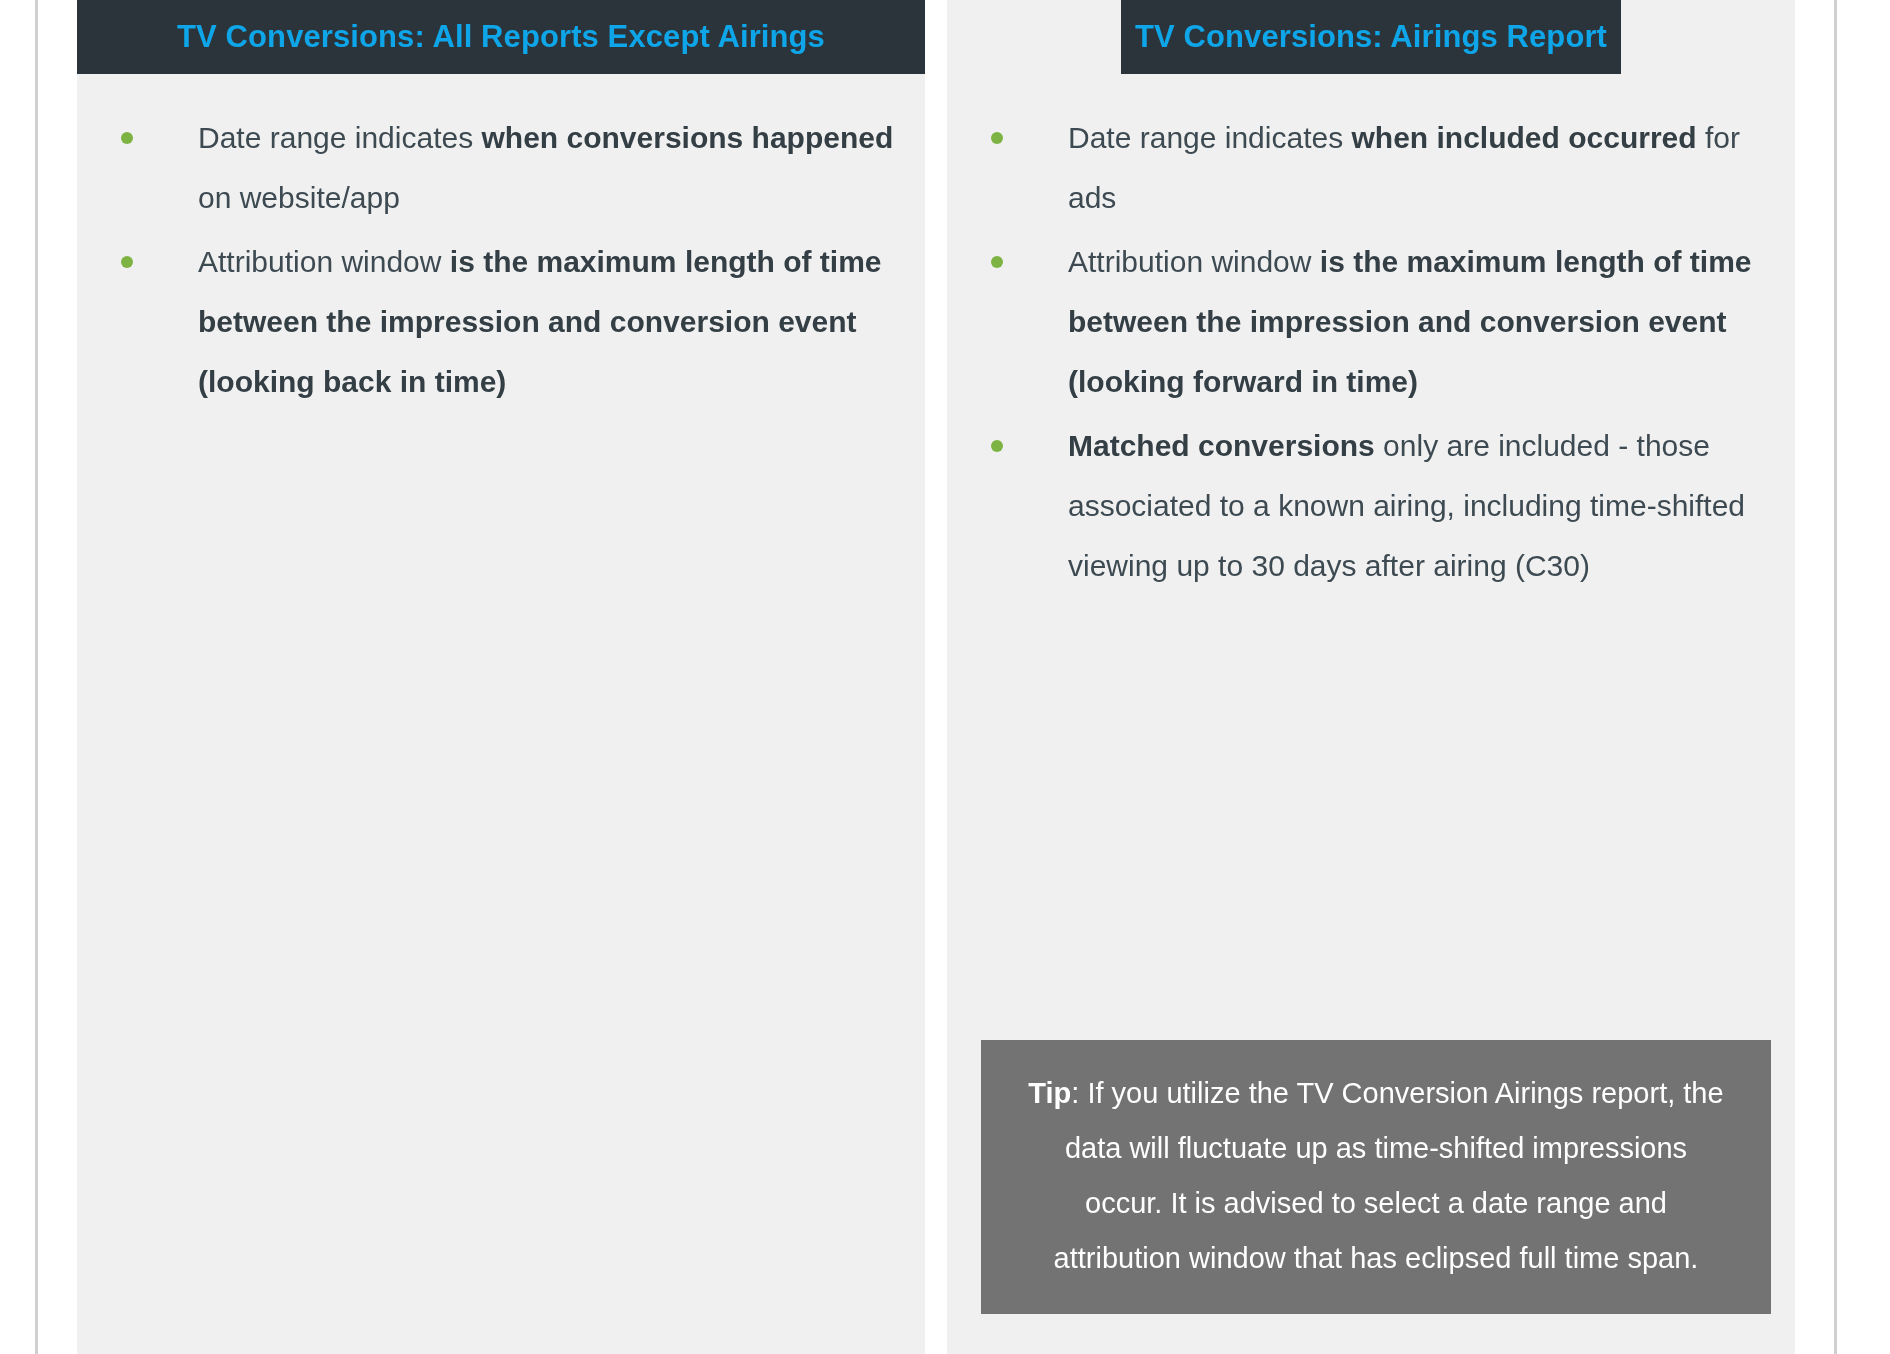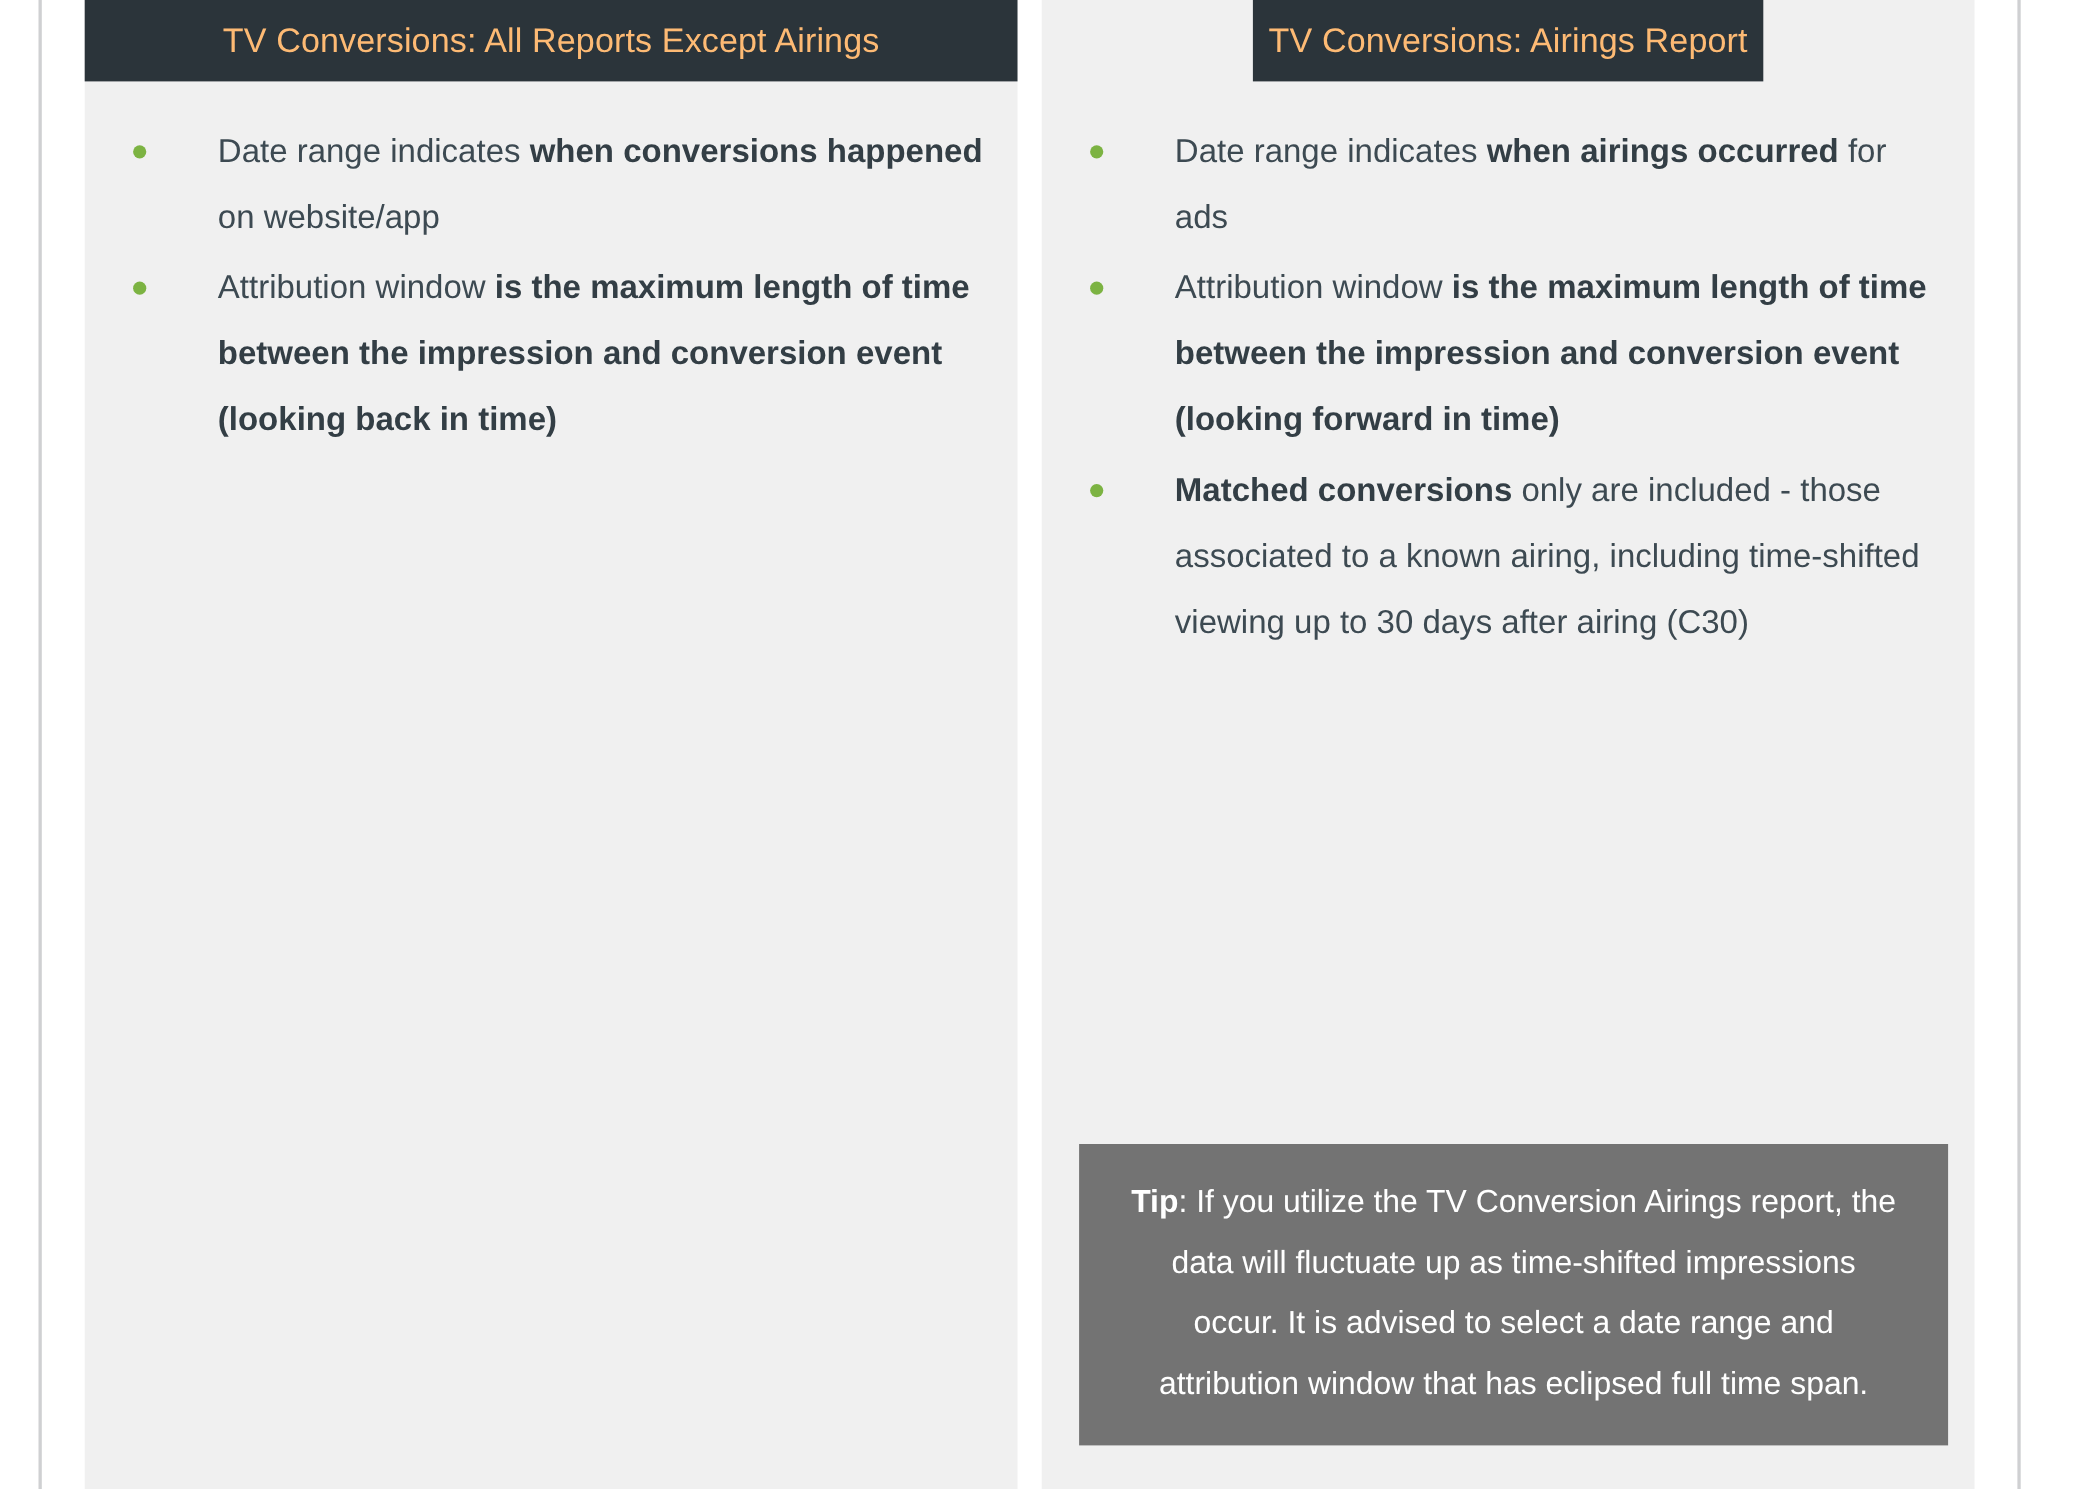--- a/index.html
+++ b/index.html
@@ -42,27 +42,27 @@
     background: #f0f0f0;
     display: flex;
     flex-direction: column;
     box-sizing: border-box;
   }
   .card.left  { width: 848px; }
   .card.right { width: 848px; align-items: center; }
 
   .card-header {
     background: #2b343a;
-    color: #fdba74;
+    color: #0ea5e9;
     height: 74px;
     display: flex;
     align-items: center;
     justify-content: center;
     font-size: 31px;
-    font-weight: 400;
+    font-weight: 700;
     letter-spacing: 0.1px;
     box-sizing: border-box;
     padding: 0 14px;
     text-align: center;
     flex: 0 0 auto;
   }
 
   .card-body {
     flex: 1 1 auto;
     padding: 34px 24px 0 34px;
@@ -139,21 +139,21 @@
             <li><span class="dot"></span><span>Attribution window <b>is the maximum length of time between the impression and conversion event (looking back in time)</b></span></li>
           </ul>
         <div class="spacer"></div>
       </div>
     </div>
 
     <div class="card right">
       <div class="card-header">TV Conversions: Airings Report</div>
       <div class="card-body">
         <ul class="bullets">
-            <li><span class="dot"></span><span>Date range indicates <b>when airings occurred</b> for ads</span></li>
+            <li><span class="dot"></span><span>Date range indicates <b>when included occurred</b> for ads</span></li>
             <li><span class="dot"></span><span>Attribution window <b>is the maximum length of time between the impression and conversion event (looking forward in time)</b></span></li>
             <li><span class="dot"></span><span><b>Matched conversions</b> only are included - those associated to a known airing, including time-shifted viewing up to 30 days after airing (C30)</span></li>
           </ul>
         <div class="spacer"></div>
         <div class="tip-wrap">
           <div class="tip-box"><b>Tip</b>: If you utilize the TV Conversion Airings report, the data will fluctuate up as time-shifted impressions occur. It is advised to select a date range and attribution window that has eclipsed full time span.</div>
         </div>
       </div>
     </div>
 

